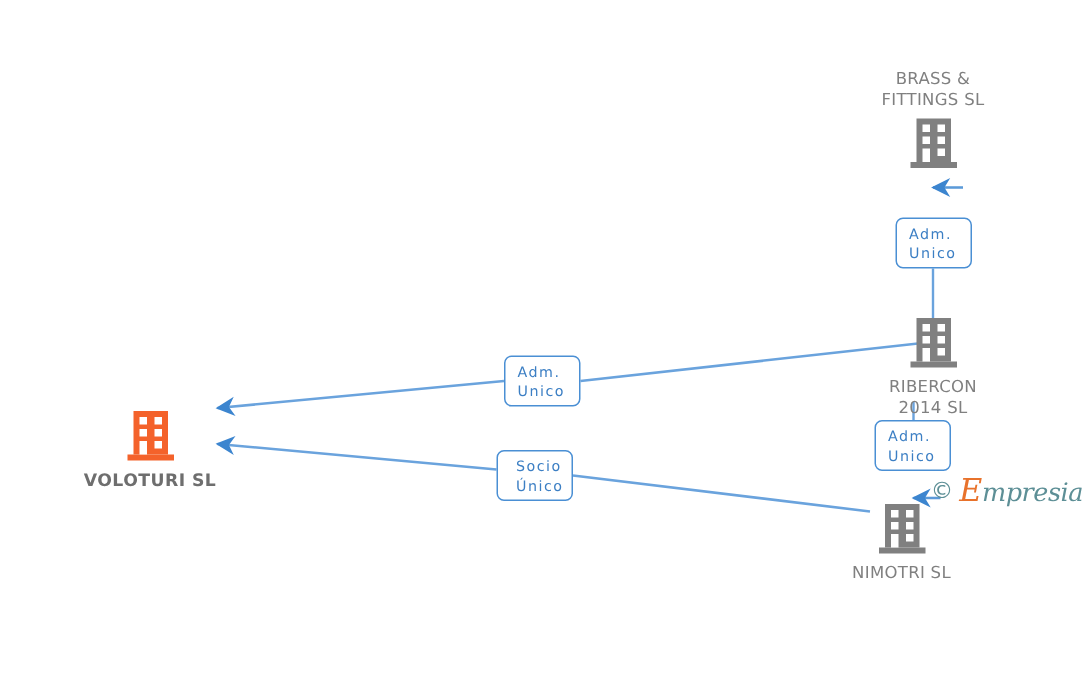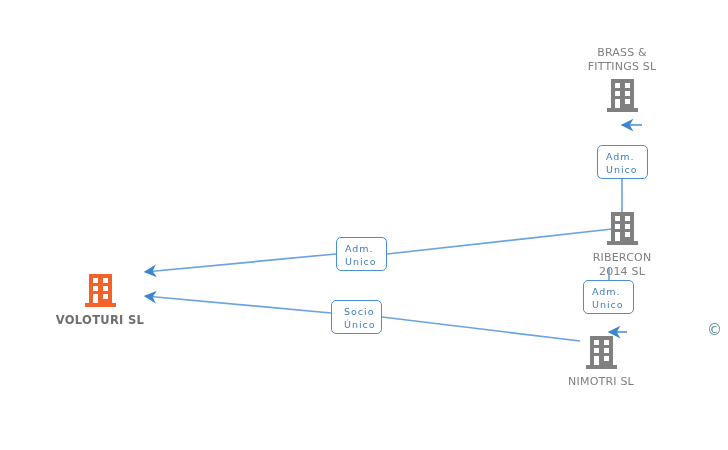--- a/index.html
+++ b/index.html
@@ -204,15 +204,16 @@
 Unico</div>
 
   <div class="chip" style="left:583px; top:280px; width:51px; height:34px;">Adm.
 Unico</div>
 
   <div class="chip" style="left:331px; top:300px; width:51px; height:34px;padding-left:12px;">Socio
 Único</div>
 
   <div id="watermark">
     <span class="copy">©</span>
+    <span class="brand"><span class="cap">E</span><span>mpresia</span></span>
   </div>
 
 </div>
 
 </body></html>

